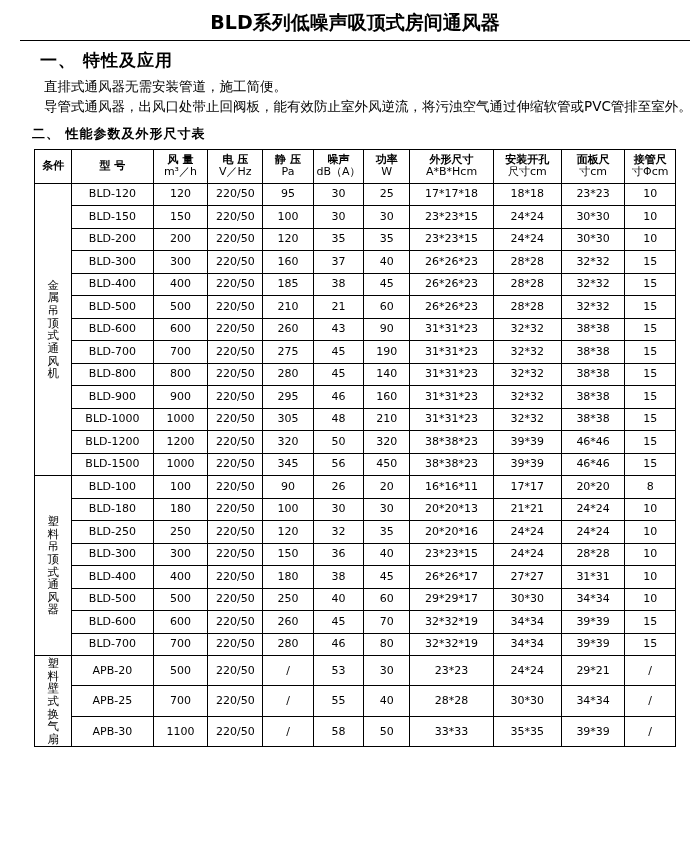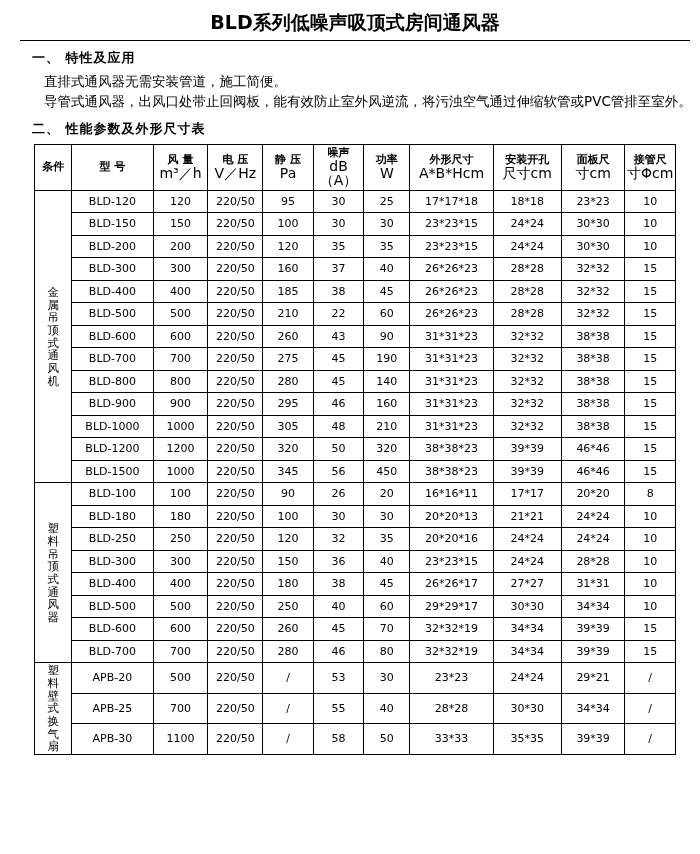--- a/index.html
+++ b/index.html
@@ -28,23 +28,23 @@
     letter-spacing: 0px;
     margin: 4px 0 2px 0;
     font-family: "DejaVu Sans", "Liberation Sans", sans-serif;
   }
   .title-rule {
     border: none;
     border-top: 1.4px solid #000;
     margin: 4px 6px 8px 6px;
   }
   .section-head {
-    font-size: 13px;
+    font-size: 17px;
     font-weight: bold;
-    margin: 6px 0 4px 18px;
+    margin: 6px 0 4px 26px;
     font-family: "DejaVu Sans", "Liberation Sans", sans-serif;
     letter-spacing: 1px;
   }
   .para {
     font-size: 13.5px;
     line-height: 1.5;
     text-align: justify;
     margin: 0 2px 0 2px;
     font-family: "DejaVu Sans", "Liberation Sans", sans-serif;
   }
@@ -74,21 +74,21 @@
   }
   table.spec thead td {
     font-weight: bold;
     font-size: 11px;
     height: 34px;
     padding: 2px 1px;
   }
   .hd-sub {
     display: block;
     font-weight: normal;
-    font-size: 14px;
+    font-size: 11px;
     line-height: 1.05;
   }
   .grp {
     font-weight: bold;
     font-size: 11.5px;
     width: 34px;
     letter-spacing: 0px;
     line-height: 1.18;
     padding: 2px 6px;
   }
@@ -234,21 +234,21 @@
           <td class="c-outer">26*26*23</td>
           <td class="c-hole">28*28</td>
           <td class="c-panel">32*32</td>
           <td class="c-pipe">15</td>
         </tr>
         <tr>
           <td class="c-model">BLD-500</td>
           <td class="c-air">500</td>
           <td class="c-volt">220/50</td>
           <td class="c-static">210</td>
-          <td class="c-noise">22</td>
+          <td class="c-noise">21</td>
           <td class="c-power">60</td>
           <td class="c-outer">26*26*23</td>
           <td class="c-hole">28*28</td>
           <td class="c-panel">32*32</td>
           <td class="c-pipe">15</td>
         </tr>
         <tr>
           <td class="c-model">BLD-600</td>
           <td class="c-air">600</td>
           <td class="c-volt">220/50</td>

